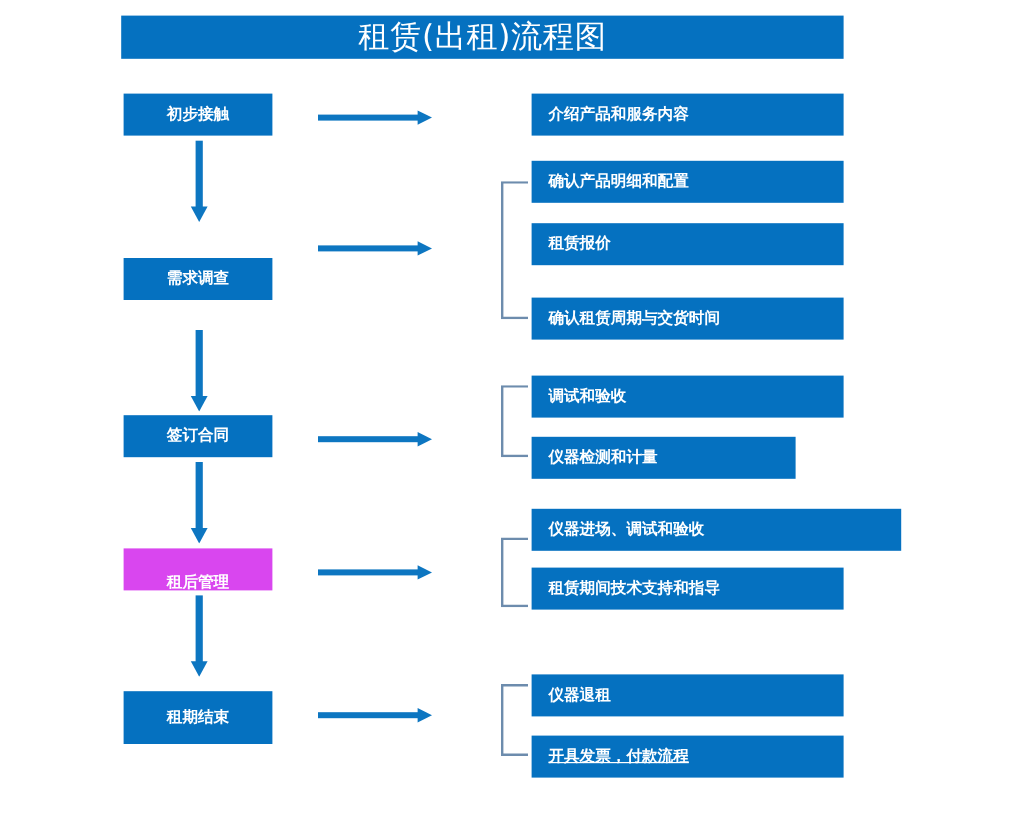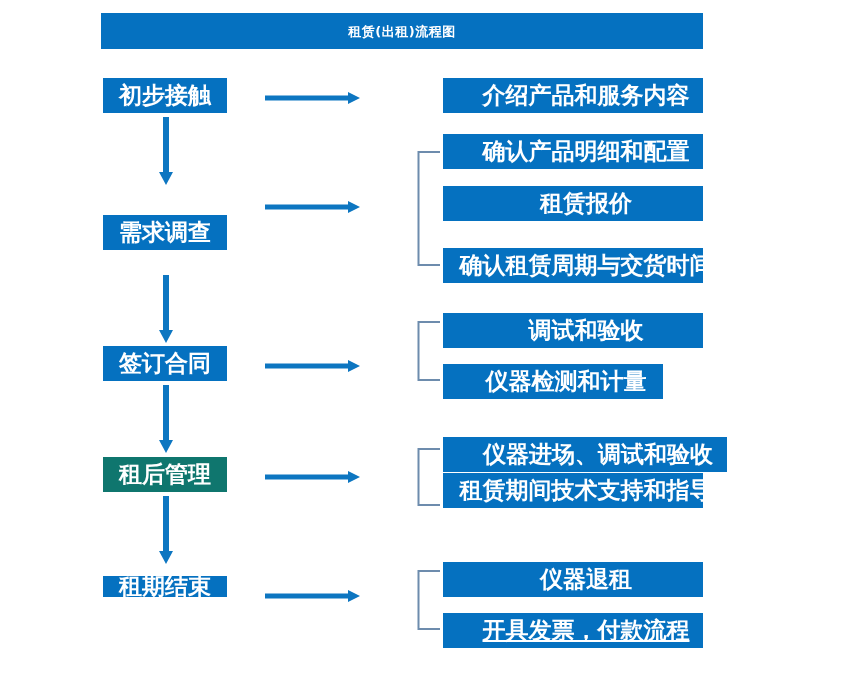--- a/index.html
+++ b/index.html
@@ -28,53 +28,53 @@
     top: 13px;
     width: 602px;
     height: 36px;
     background: #0571c0;
     display: flex;
     align-items: center;
     justify-content: center;
   }
   .title-banner .title-text {
     color: #ffffff;
-    font-size: 13px;
-    font-weight: bold;
+    font-size: 26px;
+    font-weight: normal;
     letter-spacing: 0.5px;
     line-height: 1;
   }
 
   
   .box {
     position: absolute;
     background: #0571c0;
     display: flex;
     align-items: center;
     box-sizing: border-box;
   }
   .box .box-text {
     color: #ffffff;
-    font-size: 23px;
+    font-size: 13px;
     font-weight: bold;
     line-height: 1;
     white-space: nowrap;
   }
   .box.left-box {
     left: 103px;
     width: 124px;
     height: 35px;
     justify-content: center;
   }
   .box.right-box {
     left: 443px;
     width: 260px;
     height: 35px;
-    justify-content: center;
-    padding-left: 26px;
+    justify-content: flex-start;
+    padding-left: 14px;
   }
 
   
   .arrow {
     position: absolute;
   }
   .arrow svg { display: block; }
 
   
   .bracket {
@@ -175,41 +175,41 @@
           <rect x="0" y="7.5" width="84" height="5" fill="#0d76c1"></rect>
           <polygon points="83,4 95,10 83,16" fill="#0d76c1"></polygon>
         </svg>
       </div>
       <div class="arrow" style="left: 157px; top: 496px;">
         <svg width="18" height="68" viewBox="0 0 18 68">
           <rect x="6" y="0" width="6" height="56" fill="#0d76c1"></rect>
           <polygon points="2,55 16,55 9,68" fill="#0d76c1"></polygon>
         </svg>
       </div>
-      <div class="box left-box" style="left: 103px; top: 457px; width: 124px; height: 35px; background: #0f766e;">
+      <div class="box left-box" style="left: 103px; top: 457px; width: 124px; height: 35px; background: #d946ef; align-items: flex-end;">
         <span class="box-text" style="color: rgb(255, 255, 255);">租后管理</span>
       </div>
-      <div class="box right-box" style="left: 443px; top: 437px; width: 284px; height: 35px; background: rgb(5, 113, 192);">
+      <div class="box right-box" style="left: 443px; top: 424px; width: 308px; height: 35px; background: rgb(5, 113, 192);">
         <span class="box-text" style="color: rgb(255, 255, 255);">仪器进场、调试和验收</span>
       </div>
       <div class="box right-box" style="left: 443px; top: 473px; width: 260px; height: 35px; background: rgb(5, 113, 192);">
         <span class="box-text" style="color: rgb(255, 255, 255);">租赁期间技术支持和指导</span>
       </div>
       <div class="bracket" style="left: 417px; top: 570px;">
         <svg width="24" height="60" viewBox="0 0 24 60">
           <path d="M 23 1 L 1.5 1 L 1.5 59 L 23 59" fill="none" stroke="#6d8cad" stroke-width="2"></path>
         </svg>
       </div>
       <div class="arrow" style="left: 265px; top: 586px;">
         <svg width="95" height="20" viewBox="0 0 95 20">
           <rect x="0" y="7.5" width="84" height="5" fill="#0d76c1"></rect>
           <polygon points="83,4 95,10 83,16" fill="#0d76c1"></polygon>
         </svg>
       </div>
-      <div class="box left-box" style="left: 103px; top: 576px; width: 124px; height: 21px; background: rgb(5, 113, 192);">
+      <div class="box left-box" style="left: 103px; top: 576px; width: 124px; height: 44px; background: rgb(5, 113, 192);">
         <span class="box-text" style="color: rgb(255, 255, 255);">租期结束</span>
       </div>
       <div class="box right-box" style="left: 443px; top: 562px; width: 260px; height: 35px; background: rgb(5, 113, 192);">
         <span class="box-text" style="color: rgb(255, 255, 255);">仪器退租</span>
       </div>
       <div class="box right-box" style="left: 443px; top: 613px; width: 260px; height: 35px; background: rgb(5, 113, 192);">
         <span class="box-text" style="color: rgb(255, 255, 255); text-decoration: underline;">开具发票，付款流程</span>
       </div>
     </div>
 

